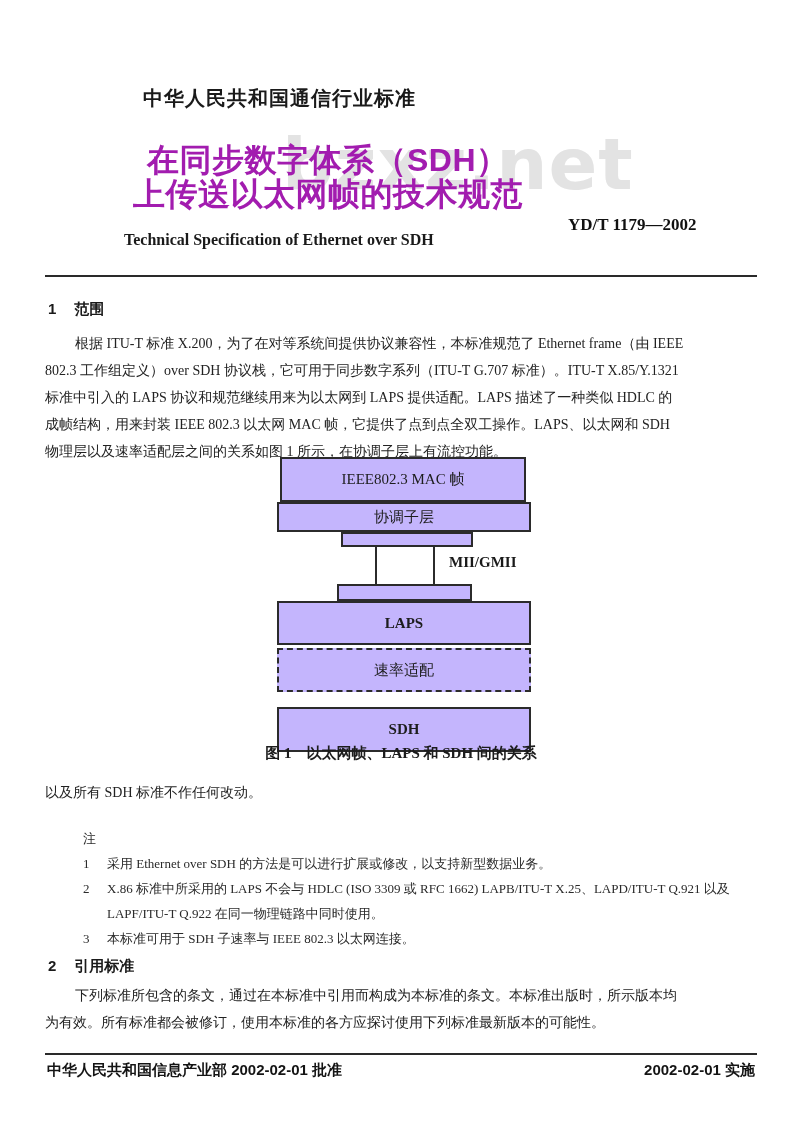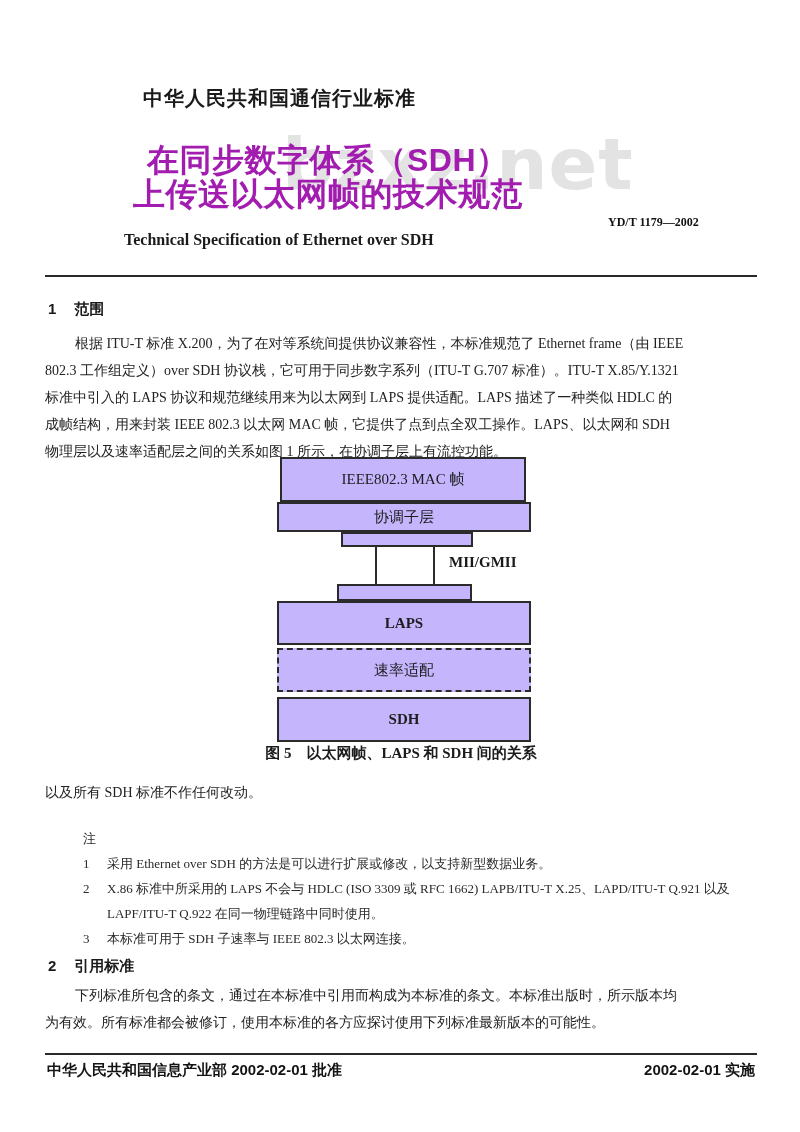--- a/index.html
+++ b/index.html
@@ -58,24 +58,23 @@
     color: #1a1a1a;
     z-index: 1;
     margin-top: 13px;
   }
   .std-no {
     position: absolute;
     left: 568px;
     top: 215px;
     font-family: "Liberation Serif", serif;
     font-weight: bold;
-    font-size: 12px;
+    font-size: 17px;
     color: #111;
     z-index: 1;
-    margin-left: 40px;
   }
   .rule {
     position: absolute;
     left: 45px;
     width: 712px;
     height: 2px;
     background: #2a2a2a;
   }
   .rule-header { top: 275px; }
   .rule-footer { top: 1053px; }
@@ -151,21 +150,21 @@
     font-size: 15px;
     color: #1d1d1d;
   }
   .fig-box.dashed { border-style: dashed; }
   .box-mac   { left: 3px;   top: 0;     width: 246px; height: 45px; }
   .box-coord { left: 0;     top: 45px;  width: 254px; height: 30px; }
   .box-a     { left: 64px;  top: 75px;  width: 132px; height: 15px; }
   .box-b     { left: 60px;  top: 127px; width: 135px; height: 17px; }
   .box-laps  { left: 0;     top: 144px; width: 254px; height: 44px; font-weight: bold; font-family: "Liberation Serif", serif; }
   .box-rate  { left: 0;     top: 191px; width: 254px; height: 44px; }
-  .box-sdh   { left: 0;     top: 240px; width: 254px; height: 45px; font-weight: bold; font-family: "Liberation Serif", serif; }
+  .box-sdh   { left: 0;     top: 250px; width: 254px; height: 45px; font-weight: bold; font-family: "Liberation Serif", serif; }
   .vline {
     position: absolute;
     top: 90px;
     width: 2px;
     height: 38px;
     background: #2b2b2b;
   }
   .vline-1 { left: 98px; }
   .vline-2 { left: 156px; }
   .mii-label {
@@ -238,21 +237,21 @@
     <div class="fig-box box-coord">协调子层</div>
     <div class="fig-box box-a"></div>
     <div class="vline vline-1"></div>
     <div class="vline vline-2"></div>
     <div class="mii-label">MII/GMII</div>
     <div class="fig-box box-b"></div>
     <div class="fig-box box-laps">LAPS</div>
     <div class="fig-box dashed box-rate">速率适配</div>
     <div class="fig-box box-sdh">SDH</div>
   </div>
-  <div class="fig-caption">图 5　以太网帧、LAPS 和 SDH 间的关系</div>
+  <div class="fig-caption">图 1　以太网帧、LAPS 和 SDH 间的关系</div>
 
   <div class="para para2">
     <div class="pline">以及所有 SDH 标准不作任何改动。</div>
   </div>
 
   <div class="notes">
     <div class="notes-label">注</div>
     <div class="note-row">
       <div class="note-num">1</div>
       <div class="note-lines">

